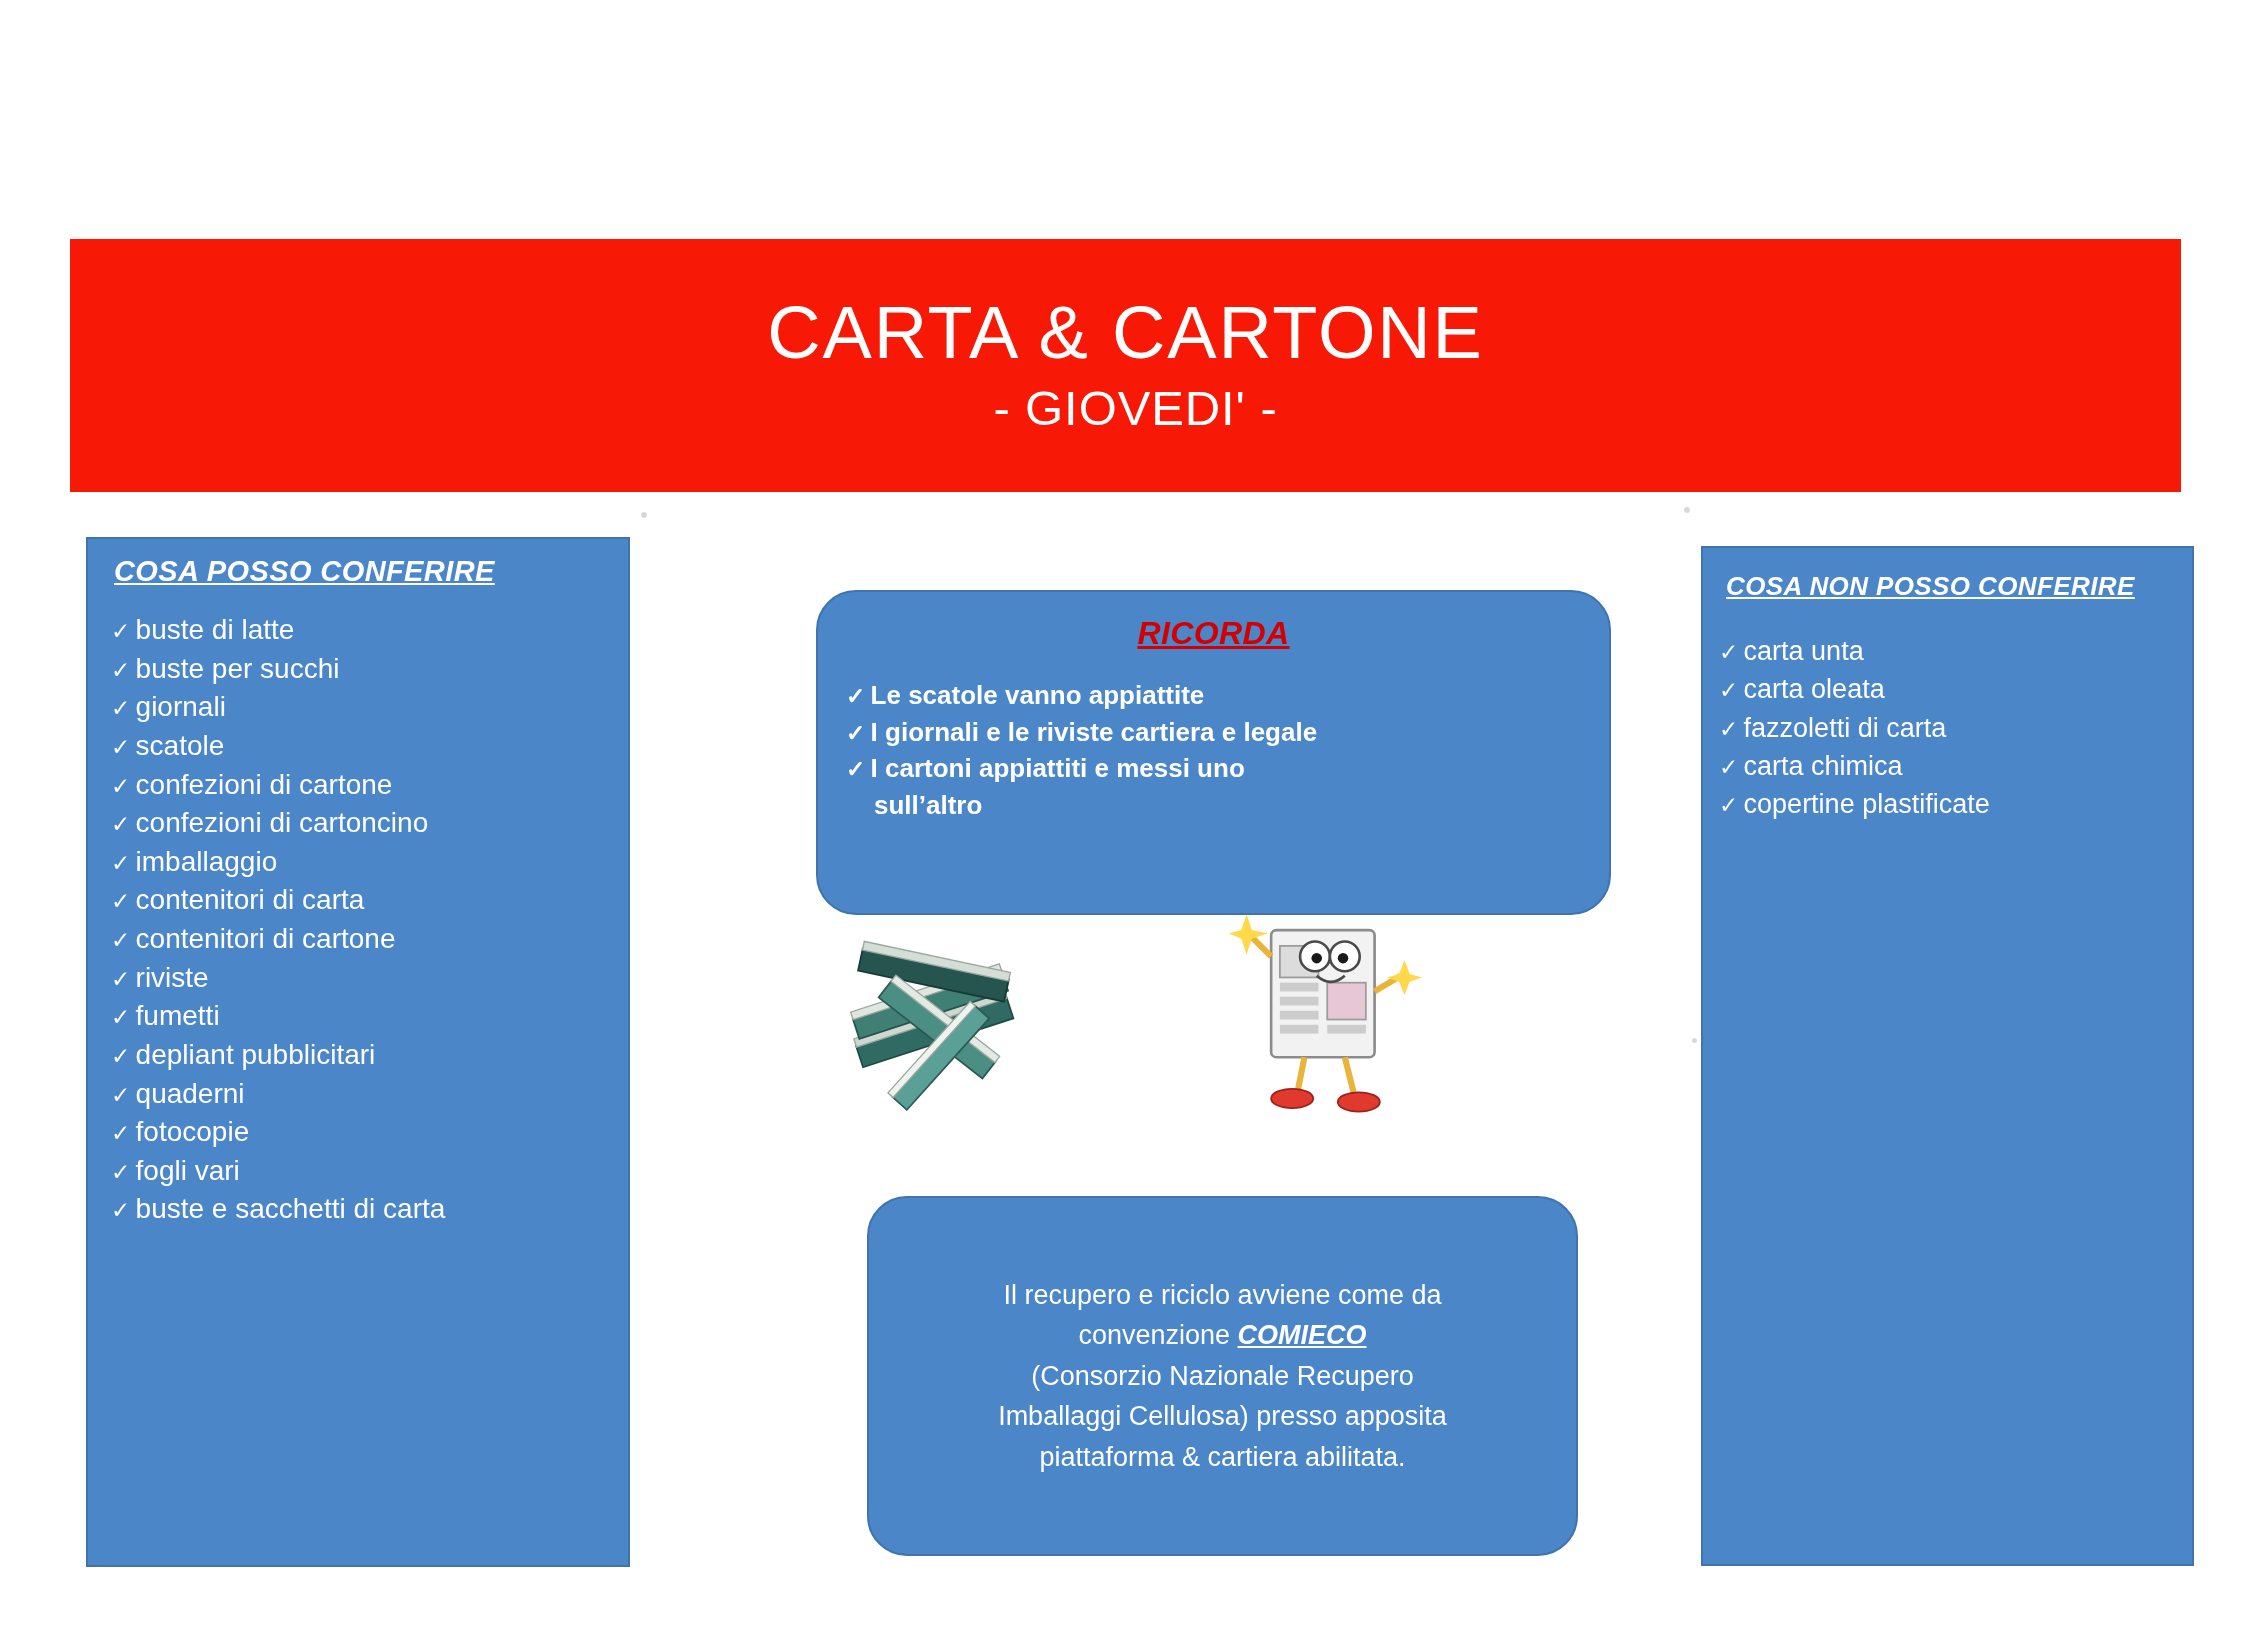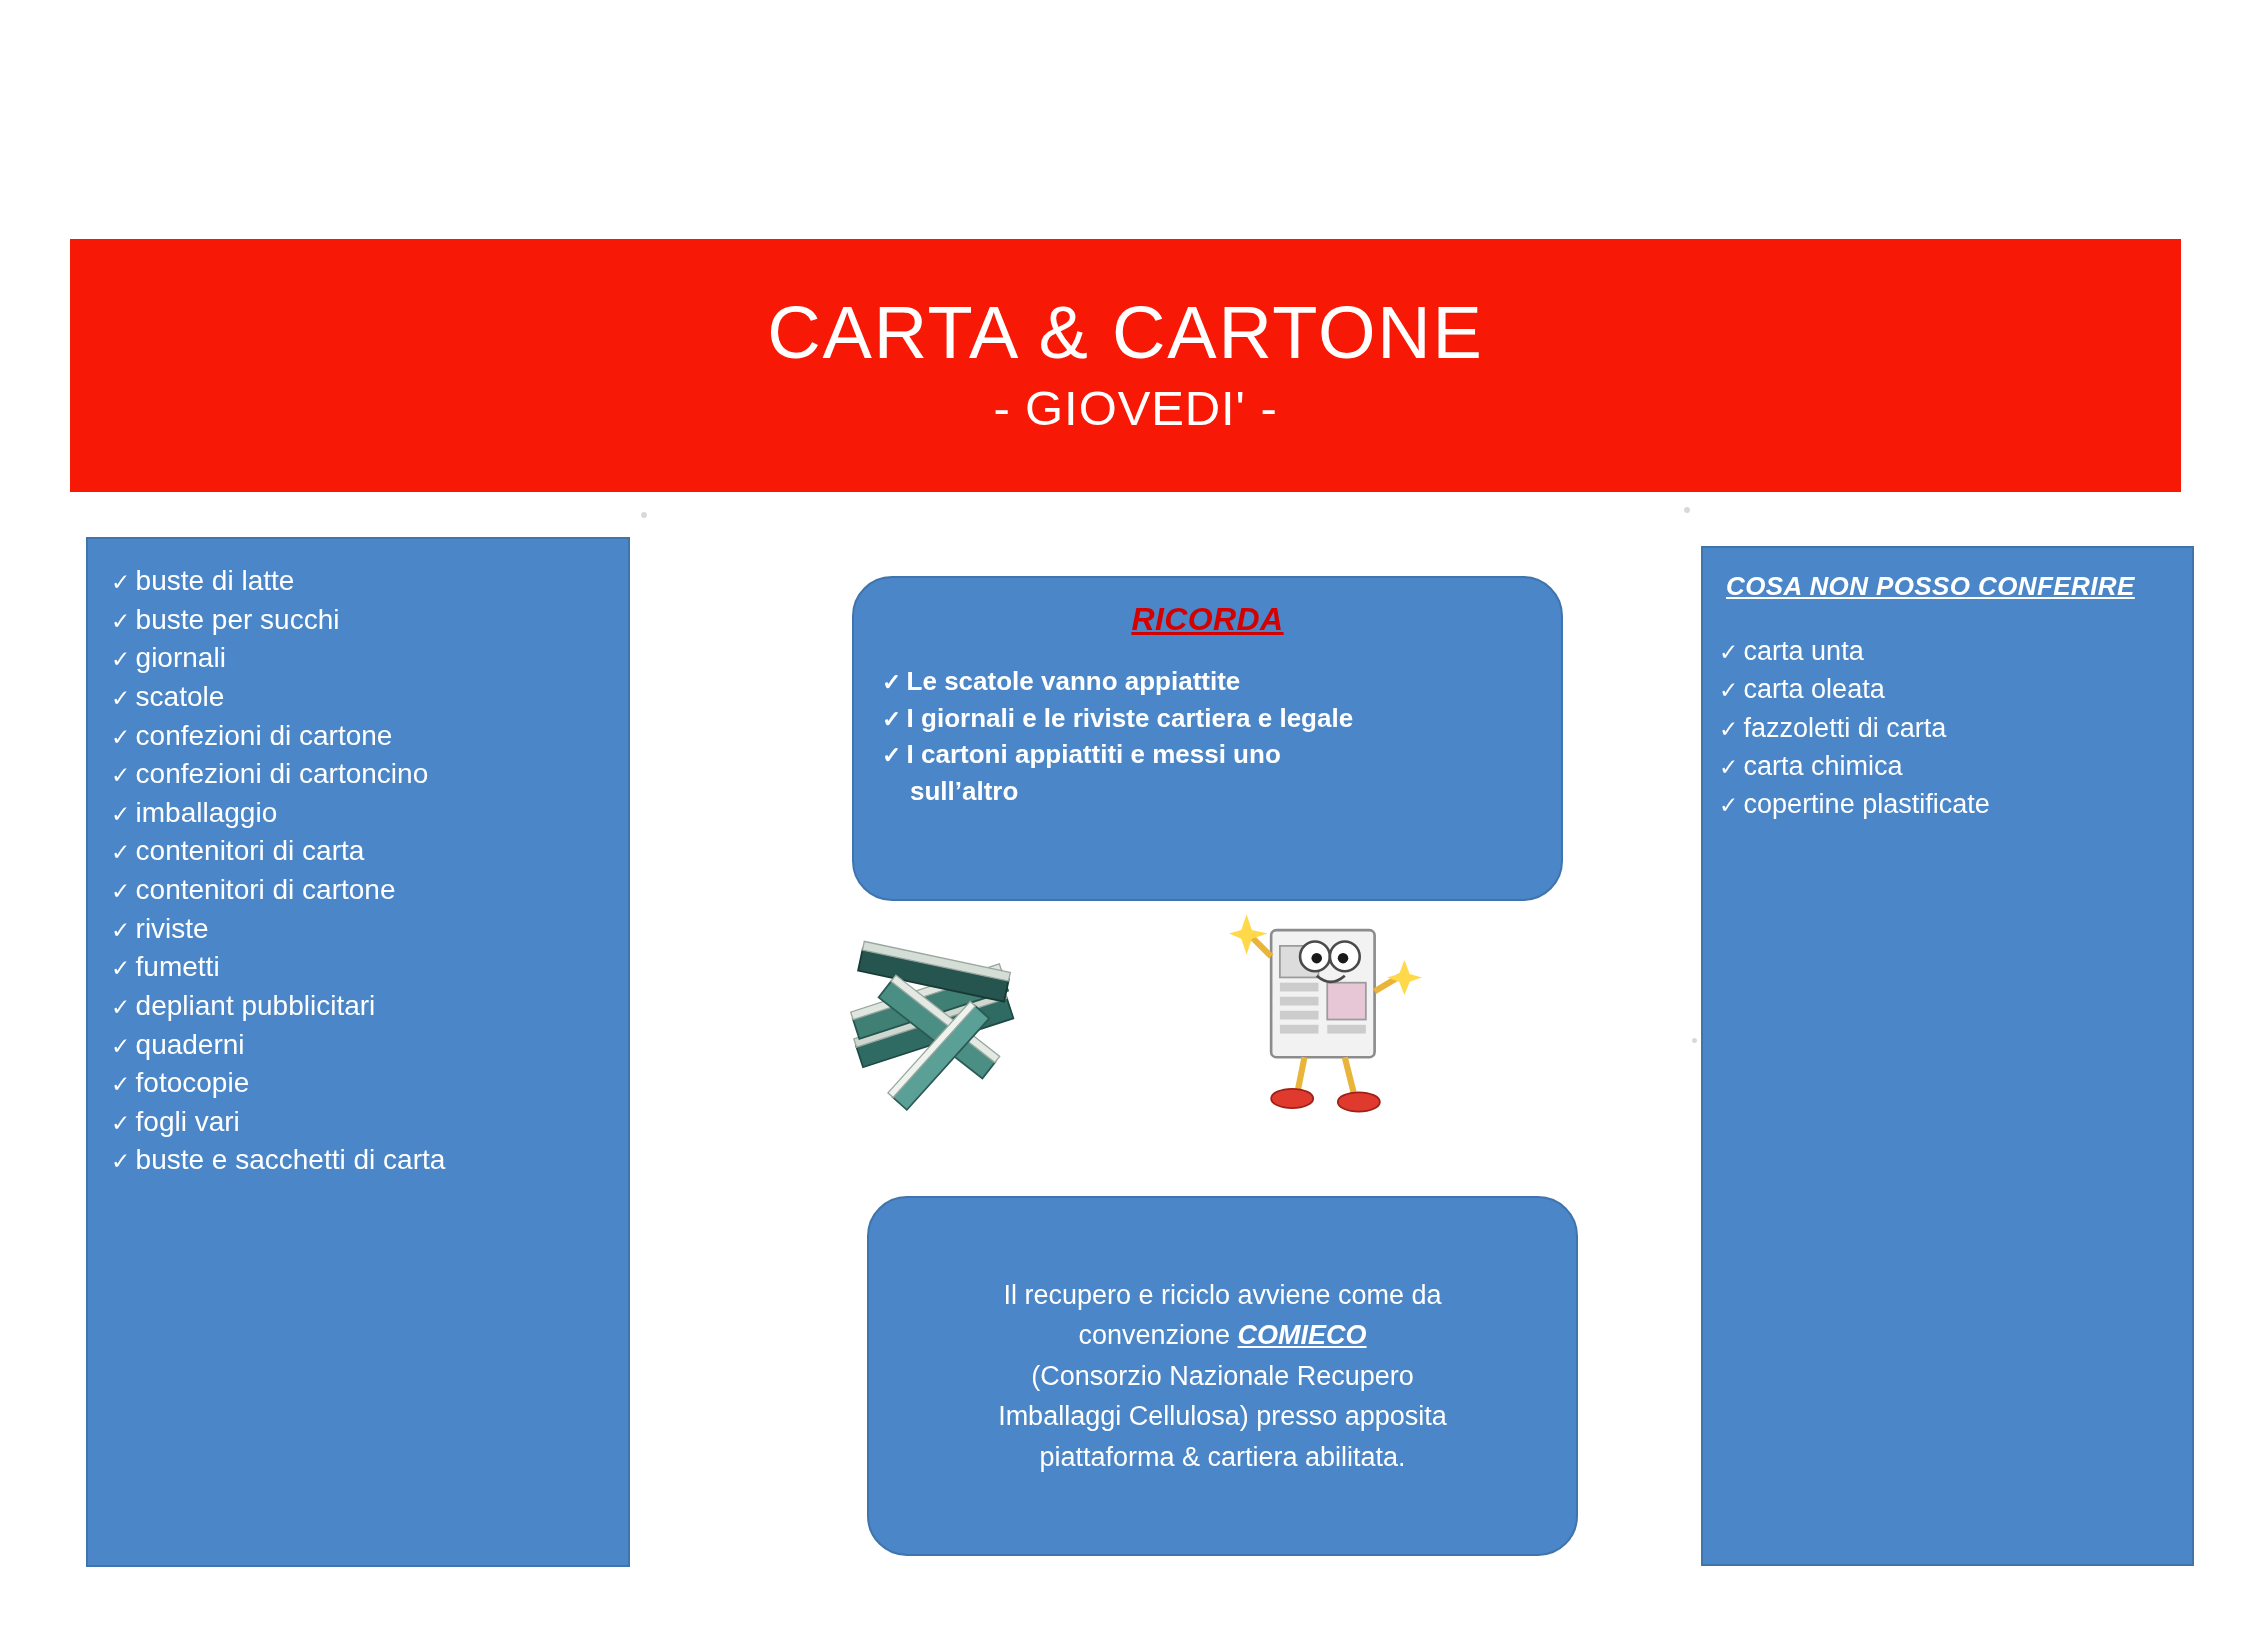--- a/index.html
+++ b/index.html
@@ -109,24 +109,23 @@
   
   .round-box {
     position: absolute;
     background: #4a86c8;
     border: 2.6px solid #3f74ad;
     border-radius: 40px;
     box-sizing: border-box;
   }
   .box-ricorda {
     left: 816px;
-    top: 576px;
-    width: 711px;
+    top: 590px;
+    width: 795px;
     height: 325px;
-    margin-left: 36px;
   }
   .ricorda-title {
     text-align: center;
     color: #d40000;
     font-weight: bold;
     font-style: italic;
     text-decoration: underline;
     font-size: 32px;
     padding-top: 23px;
     letter-spacing: 0.4px;
@@ -197,20 +196,21 @@
 </style>
 </head>
 <body>
 
 <div class="banner">
   <div class="banner-title">CARTA &amp; CARTONE</div>
   <div class="banner-sub">- GIOVEDI' -</div>
 </div>
 
 <div class="panel panel-left">
+  <div class="panel-heading">COSA POSSO CONFERIRE</div>
   <ul class="check-list" id="left-list">
       <li><span class="tick">✓</span><span>buste di latte</span></li>
       <li><span class="tick">✓</span><span>buste per succhi</span></li>
       <li><span class="tick">✓</span><span>giornali</span></li>
       <li><span class="tick">✓</span><span>scatole</span></li>
       <li><span class="tick">✓</span><span>confezioni di cartone</span></li>
       <li><span class="tick">✓</span><span>confezioni di cartoncino</span></li>
       <li><span class="tick">✓</span><span>imballaggio</span></li>
       <li><span class="tick">✓</span><span>contenitori di carta</span></li>
       <li><span class="tick">✓</span><span>contenitori di cartone</span></li>

